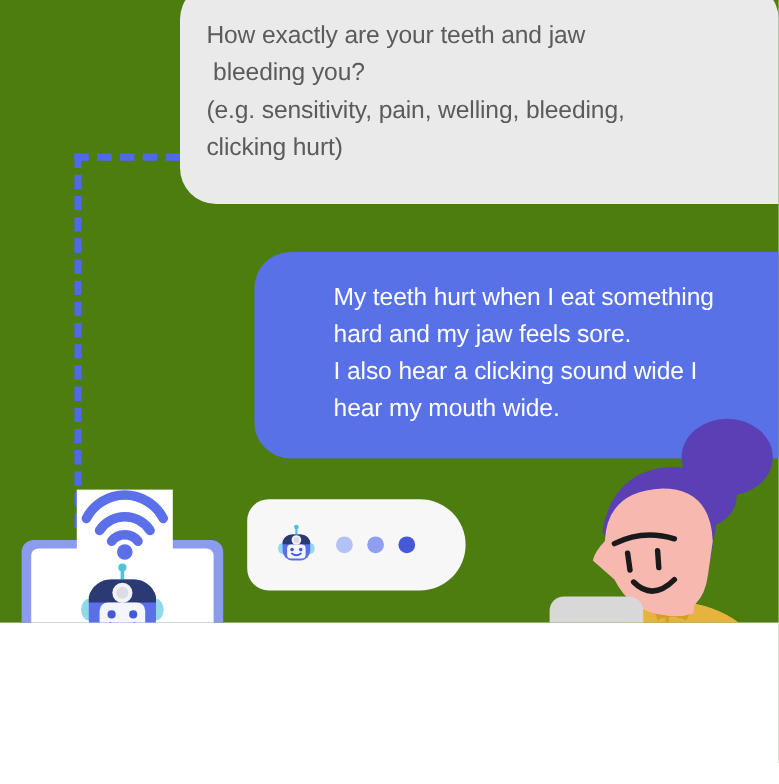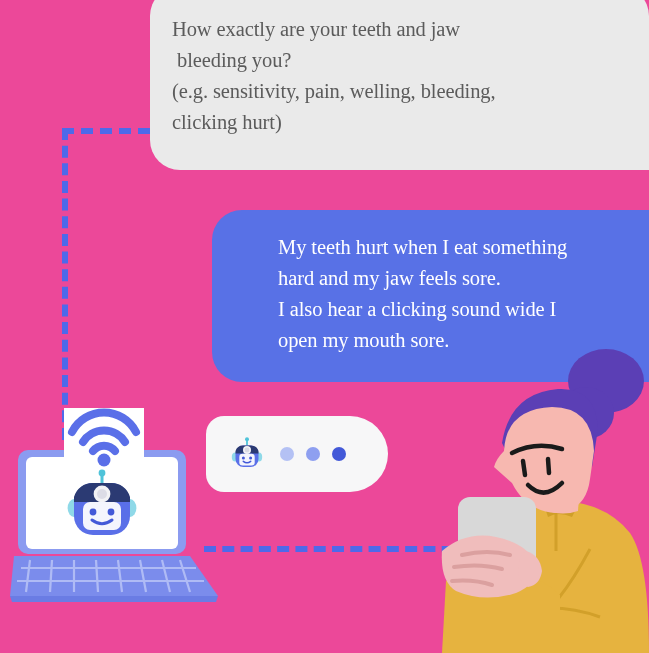--- a/index.html
+++ b/index.html
@@ -3,24 +3,24 @@
 <meta charset="utf-8">
 <style>
   html, body {
     margin: 0;
     padding: 0;
     background: #ffffff;
   }
   #stage {
     position: relative;
     width: 649px;
-    height: 653px;
+    height: 519px;
     overflow: hidden;
-    background: #ec4899;
-    font-family: Liberation Serif, serif;
+    background: #4d7c0f;
+    font-family: Liberation Sans, sans-serif;
   }
 
   
   .bubble {
     position: absolute;
     box-sizing: border-box;
   }
 
   #bot-bubble {
     left: 150px;
@@ -149,21 +149,21 @@
     <div class="line">How exactly are your teeth and jaw</div>
     <div class="line"> bleeding you?</div>
     <div class="line">(e.g. sensitivity, pain, welling, bleeding,</div>
     <div class="line">clicking hurt)</div>
   </div>
 
   <div class="bubble" id="user-bubble">
     <div class="line">My teeth hurt when I eat something</div>
     <div class="line">hard and my jaw feels sore.</div>
     <div class="line">I also hear a clicking sound wide I</div>
-    <div class="line">open my mouth sore.</div>
+    <div class="line">hear my mouth wide.</div>
   </div>
 
   <div id="typing-bubble">
     <span>
       <svg width="34" height="34" viewBox="0 0 34 34">
 
         <line x1="17" y1="2.5" x2="17" y2="8" stroke="#4fc3d9" stroke-width="1.8"></line>
         <circle cx="17" cy="2.2" r="2" fill="#4fc3d9"></circle>
 
         <ellipse cx="5.2" cy="20" rx="3.4" ry="4.6" fill="#8fd9e8"></ellipse>

